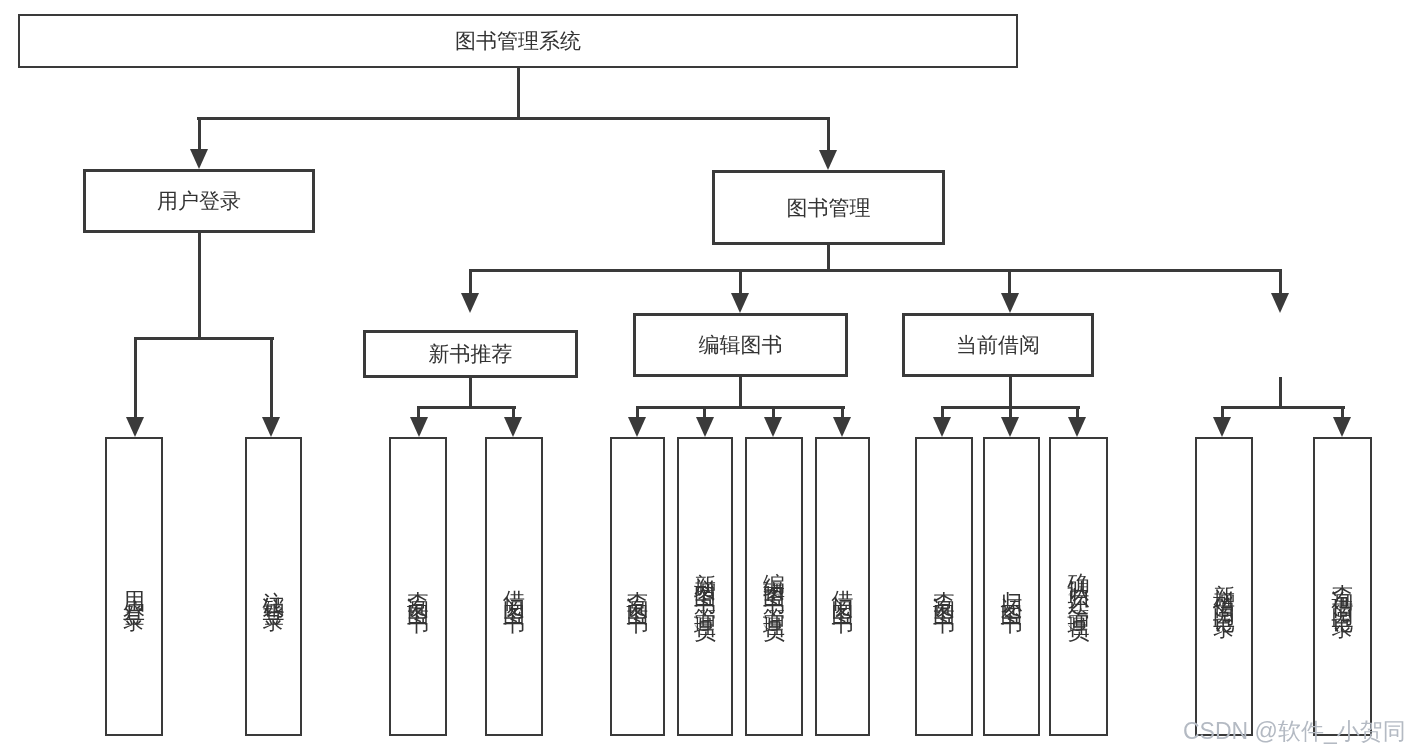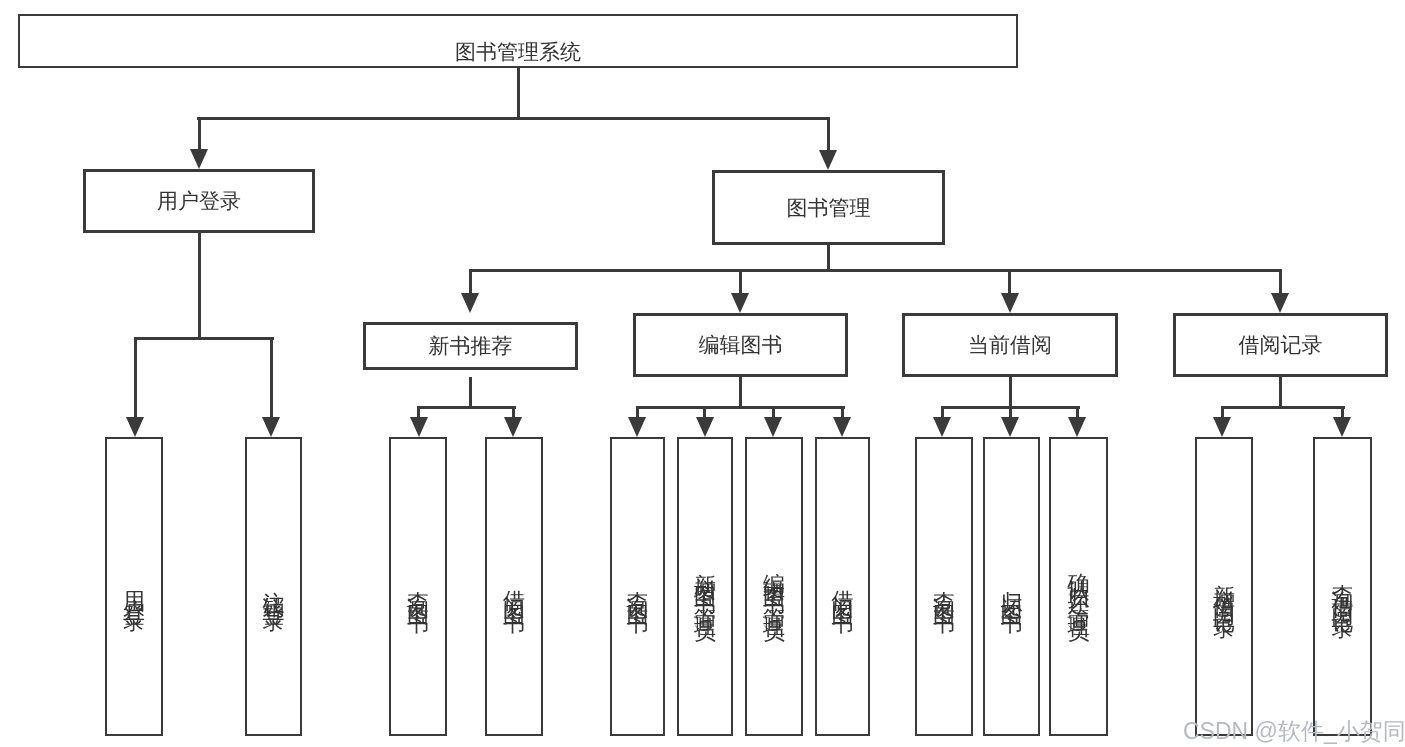--- a/index.html
+++ b/index.html
@@ -1,20 +1,20 @@
 <!DOCTYPE html>
 <html><head>
 <meta charset="utf-8">
 <style>
   html,body{margin:0;padding:0;background:#ffffff;}
   .canvas{position:relative;width:1405px;height:747px;background:#ffffff;
           font-family:"Liberation Sans","DejaVu Sans",sans-serif;color:#333333;overflow:hidden;}
   .box{position:absolute;box-sizing:border-box;background:#ffffff;border:3px solid #3a3a3a;
        display:flex;align-items:center;justify-content:center;font-size:21px;z-index:2;}
-  .b2{border-width:2px;align-items:flex-end;}
+  .b2{border-width:2px;}
   .leaf{border-width:2px;}
   .leaf .vtxt{writing-mode:vertical-rl;text-orientation:mixed;font-size:22px;letter-spacing:7px;line-height:1.1;}
   .vl{position:absolute;width:3px;background:#3a3a3a;z-index:1;}
   .hl{position:absolute;height:3px;background:#3a3a3a;z-index:1;}
   .arw{position:absolute;width:0;height:0;border-left:9px solid transparent;border-right:9px solid transparent;
        border-top:20px solid #3a3a3a;z-index:1;}
   .wm{position:absolute;left:1183px;top:716px;font-size:23px;color:#b4bac3;z-index:6;white-space:nowrap;}
 </style>
 </head>
 <body>
@@ -25,31 +25,28 @@
     <span>图书管理系统</span>
   </div>
 
   <div class="box" style="left:83px;top:169px;width:232px;height:64px">
     <span>用户登录</span>
   </div>
   <div class="box" style="left:712px;top:170px;width:233px;height:75px">
     <span>图书管理</span>
   </div>
 
-  <div class="box" style="left:363px;top:322px;width:215px;height:48px">
+  <div class="box" style="left:363px;top:330px;width:215px;height:48px">
     <span>新书推荐</span>
   </div>
   <div class="box" style="left:633px;top:313px;width:215px;height:64px">
     <span>编辑图书</span>
   </div>
-  <div class="box" style="left:902px;top:313px;width:216px;height:64px">
+  <div class="box" style="left:902px;top:313px;width:192px;height:64px">
     <span>当前借阅</span>
-  </div>
-  <div class="box" style="left:1173px;top:313px;width:215px;height:64px">
-    <span>借阅记录</span>
   </div>
 
   <div class="box leaf" style="left:105px;top:437px;width:58px;height:299px">
     <span class="vtxt">用户登录</span>
   </div>
   <div class="box leaf" style="left:245px;top:437px;width:57px;height:299px">
     <span class="vtxt">注销登录</span>
   </div>
 
   <div class="box leaf" style="left:389px;top:437px;width:58px;height:299px">

